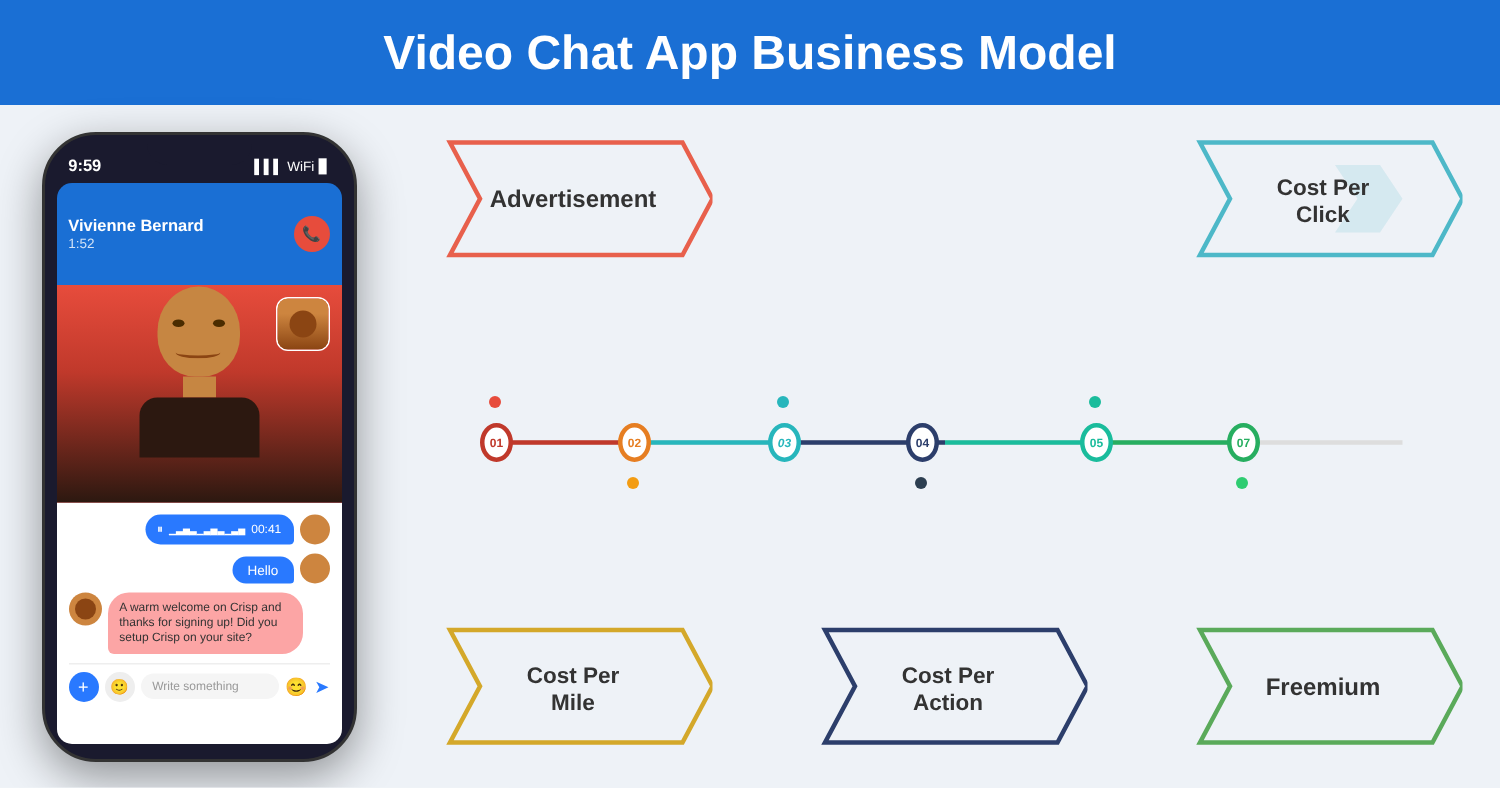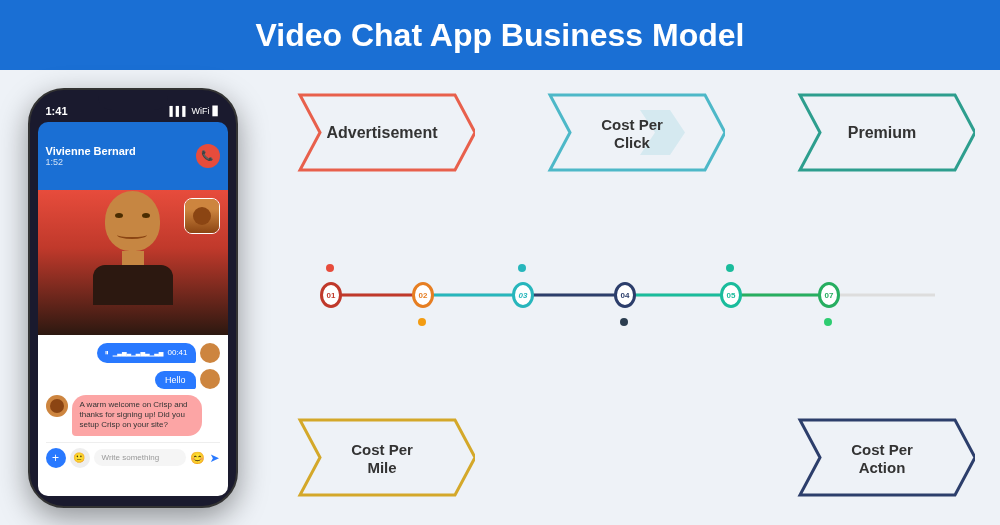--- a/index.html
+++ b/index.html
@@ -349,21 +349,21 @@
   <h1>Video Chat App Business Model</h1>
 </div>
 
 <div class="main">
 
   <div class="phone-section">
     <div class="phone">
       <div class="phone-notch"></div>
 
       <div class="phone-status-bar">
-        <span class="phone-time">1:41</span>
+        <span class="phone-time">9:59</span>
         <div class="phone-icons">
           <span>▌▌▌</span>
           <span>WiFi</span>
           <span>▊</span>
         </div>
       </div>
 
       <div class="call-header">
         <div class="caller-info">
           <span class="caller-name">Vivienne Bernard</span>
@@ -444,26 +444,20 @@
       <div class="arrow-shape shape-cpc">
         <svg viewBox="0 0 185 85" xmlns="http://www.w3.org/2000/svg" class="shape-svg">
           <polygon points="10,5 165,5 185,42.5 165,80 10,80 30,42.5" fill="none" stroke="#4db8c8" stroke-width="3"></polygon>
 
           <polygon points="100,20 130,20 145,42.5 130,65 100,65 115,42.5" fill="rgba(77,184,200,0.15)" stroke="none"></polygon>
           <text x="92" y="40" text-anchor="middle" font-size="15" font-weight="700" fill="#333" font-family="Segoe UI,Arial,sans-serif">Cost Per</text>
           <text x="92" y="58" text-anchor="middle" font-size="15" font-weight="700" fill="#333" font-family="Segoe UI,Arial,sans-serif">Click</text>
         </svg>
       </div>
 
-      <div class="arrow-shape shape-premium">
-        <svg viewBox="0 0 185 85" xmlns="http://www.w3.org/2000/svg" class="shape-svg">
-          <polygon points="10,5 165,5 185,42.5 165,80 10,80 30,42.5" fill="none" stroke="#2d9e8e" stroke-width="3"></polygon>
-          <text x="92" y="48" text-anchor="middle" font-size="16" font-weight="700" fill="#333" font-family="Segoe UI,Arial,sans-serif">Premium</text>
-        </svg>
-      </div>
     </div>
 
     <div style="position:relative;margin:15px 10px 15px 10px;height:40px;">
 
       <div style="position:absolute;top:50%;left:30px;right:30px;height:3px;background:#ddd;transform:translateY(-50%);z-index:0;"></div>
 
       <div style="position:absolute;top:50%;left:30px;width:90px;height:3px;background:#c0392b;transform:translateY(-50%);z-index:1;"></div>
       <div style="position:absolute;top:50%;left:120px;width:100px;height:3px;background:#27b6bc;transform:translateY(-50%);z-index:1;"></div>
       <div style="position:absolute;top:50%;left:220px;width:110px;height:3px;background:#2c3e6b;transform:translateY(-50%);z-index:1;"></div>
       <div style="position:absolute;top:50%;left:330px;width:100px;height:3px;background:#1abc9c;transform:translateY(-50%);z-index:1;"></div>
@@ -477,21 +471,21 @@
       <div style="position:absolute;left:112px;top:50%;transform:translateY(-50%);z-index:2;">
         <div style="width:8px;height:8px;background:#f39c12;border-radius:50%;position:absolute;bottom:-18px;left:6px;"></div>
         <div class="timeline-node node-02">02</div>
       </div>
 
       <div style="position:absolute;left:212px;top:50%;transform:translateY(-50%);z-index:2;font-style:italic;">
         <div style="width:8px;height:8px;background:#27b6bc;border-radius:50%;position:absolute;top:-18px;left:6px;"></div>
         <div class="timeline-node node-03">03</div>
       </div>
 
-      <div style="position:absolute;left:314px;top:50%;transform:translateY(-50%);z-index:2;">
+      <div style="position:absolute;left:304px;top:50%;transform:translateY(-50%);z-index:2;">
         <div style="width:8px;height:8px;background:#2c3e50;border-radius:50%;position:absolute;bottom:-18px;left:6px;"></div>
         <div class="timeline-node node-04">04</div>
       </div>
 
       <div style="position:absolute;left:420px;top:50%;transform:translateY(-50%);z-index:2;">
         <div style="width:8px;height:8px;background:#1abc9c;border-radius:50%;position:absolute;top:-18px;left:6px;"></div>
         <div class="timeline-node node-05">05</div>
       </div>
 
       <div style="position:absolute;left:518px;top:50%;transform:translateY(-50%);z-index:2;">
@@ -511,16 +505,22 @@
       </div>
 
       <div class="arrow-shape shape-cpc">
         <svg viewBox="0 0 185 85" xmlns="http://www.w3.org/2000/svg" class="shape-svg">
           <polygon points="10,5 165,5 185,42.5 165,80 10,80 30,42.5" fill="none" stroke="#2c3e6b" stroke-width="3"></polygon>
           <text x="92" y="40" text-anchor="middle" font-size="15" font-weight="700" fill="#333" font-family="Segoe UI,Arial,sans-serif">Cost Per</text>
           <text x="92" y="58" text-anchor="middle" font-size="15" font-weight="700" fill="#333" font-family="Segoe UI,Arial,sans-serif">Action</text>
         </svg>
       </div>
 
+      <div class="arrow-shape shape-premium">
+        <svg viewBox="0 0 185 85" xmlns="http://www.w3.org/2000/svg" class="shape-svg">
+          <polygon points="10,5 165,5 185,42.5 165,80 10,80 30,42.5" fill="none" stroke="#5aaa5a" stroke-width="3"></polygon>
+          <text x="92" y="48" text-anchor="middle" font-size="16" font-weight="700" fill="#333" font-family="Segoe UI,Arial,sans-serif">Freemium</text>
+        </svg>
+      </div>
     </div>
 
   </div>
 </div>
 
 </body></html>

